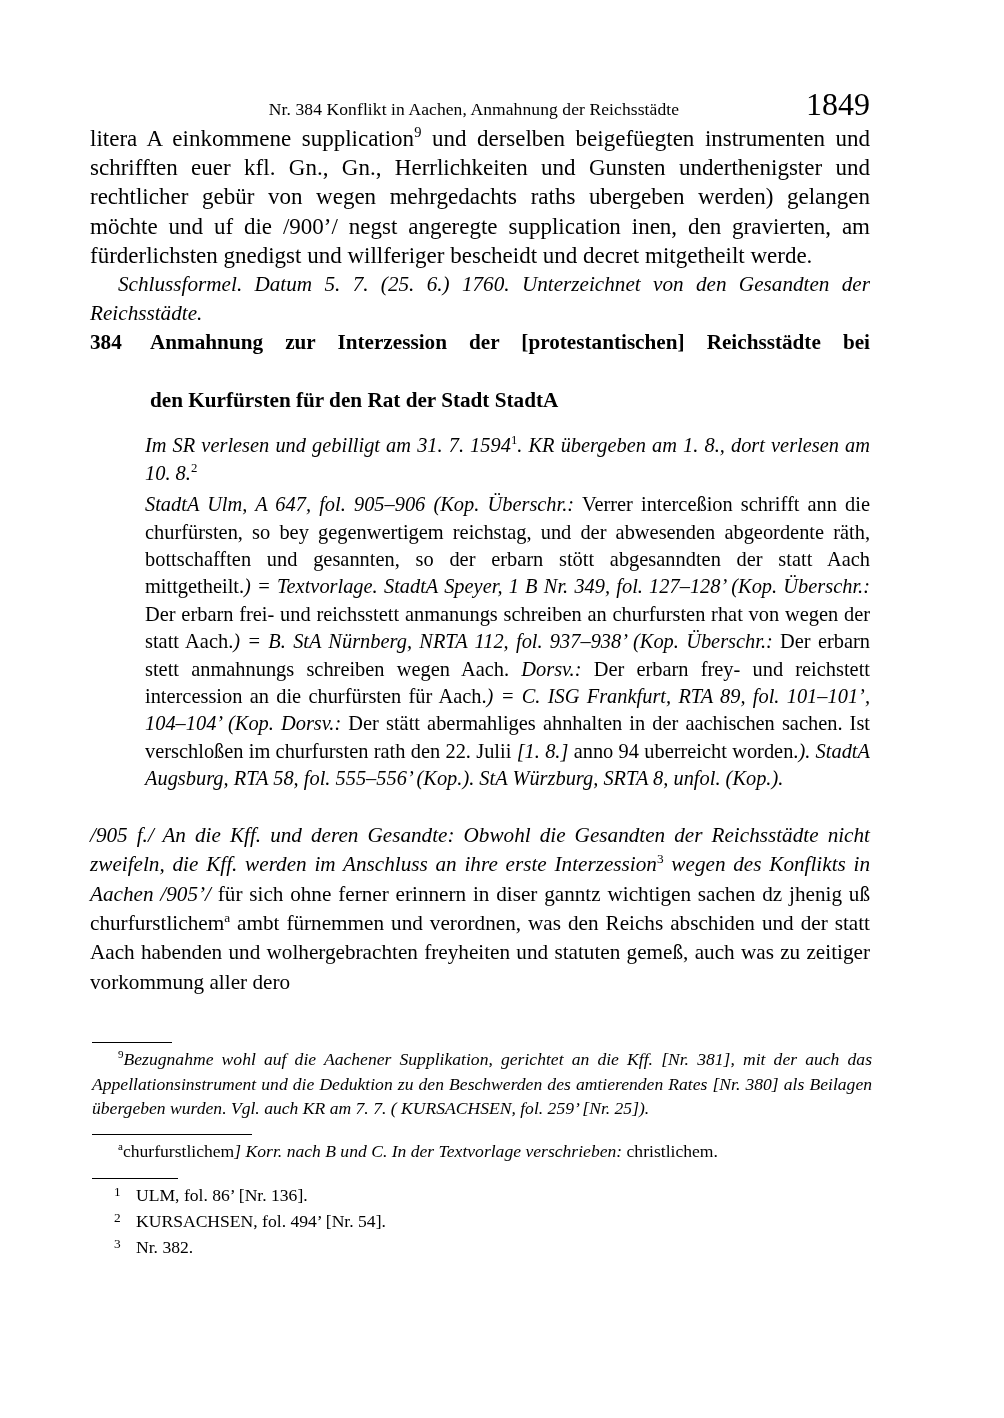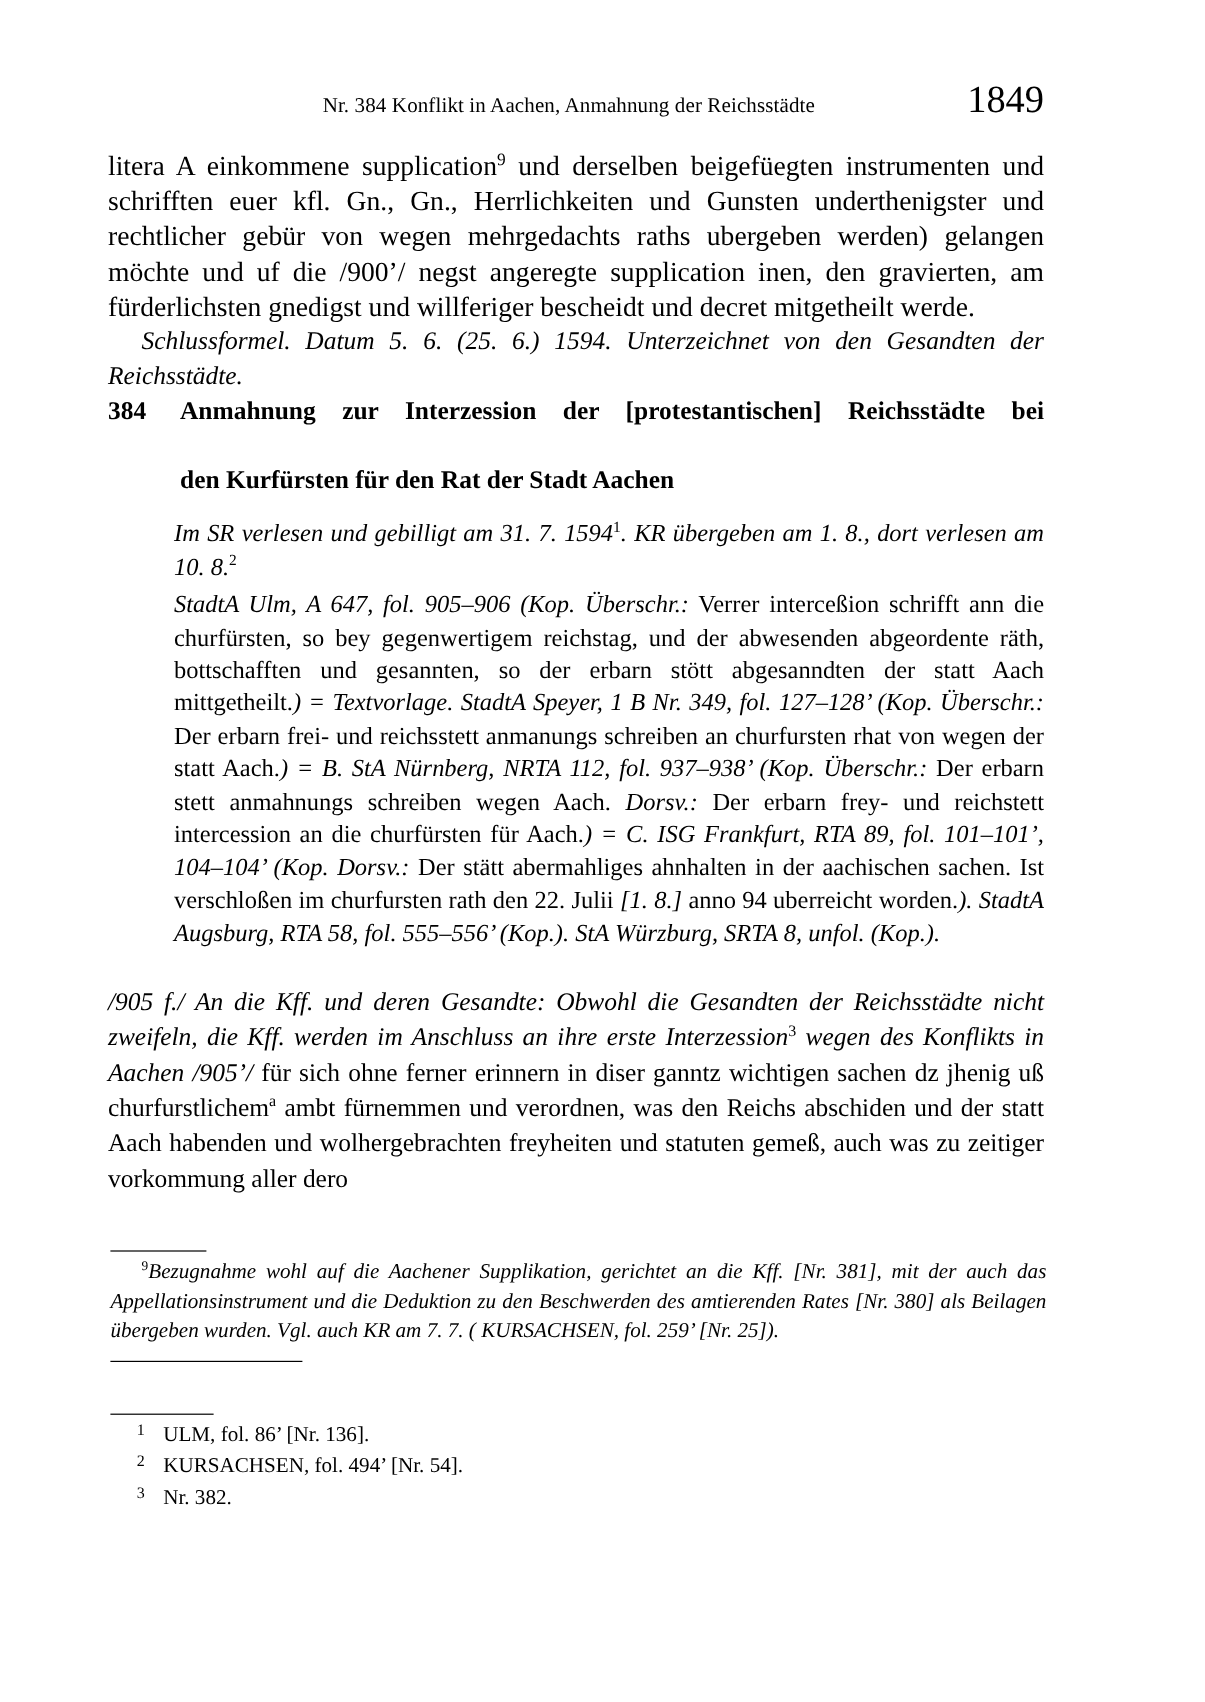--- a/index.html
+++ b/index.html
@@ -19,21 +19,21 @@
     position: absolute;
     left: 0; top: 0;
     width: 1004px;
     height: 1418px;
   }
 
   
   .runhead {
     position: absolute;
     left: 90px;
-    top: 66px;
+    top: 88px;
     width: 780px;
     height: 26px;
     display: flex;
     align-items: baseline;
   }
   .runhead-title {
     flex: 1 1 auto;
     text-align: center;
     font-size: 17.5px;
     letter-spacing: 0.1px;
@@ -204,27 +204,27 @@
 
   <div class="runhead">
     <div class="runhead-title">Nr. 384 Konflikt in Aachen, Anmahnung der Reichsstädte</div>
     <div class="runhead-folio">1849</div>
   </div>
 
   <div class="col">
 
     <p class="body-p"><span>litera A einkommene supplication</span><sup>9</sup><span> und derselben beigefüegten instrumenten und schrifften euer kfl. Gn., Gn., Herrlichkeiten und Gunsten underthenigster und rechtlicher gebür von wegen mehrgedachts raths ubergeben werden) gelangen möchte und uf die /900’/ negst angeregte supplication inen, den gravierten, am fürderlichsten gnedigst und willferiger bescheidt und decret mitgetheilt werde.</span></p>
 
-    <p class="schluss">Schlussformel. Datum 5. 6. (25. 6.) 1594. Unterzeichnet von den Gesandten der Reichsstädte.</p>
+    <p class="schluss">Schlussformel. Datum 5. 7. (25. 6.) 1760. Unterzeichnet von den Gesandten der Reichsstädte.</p>
 
     <div class="sec-head">
       <div class="sec-num">384</div>
       <div class="sec-title">
         <span class="ln just">Anmahnung zur Interzession der [protestantischen] Reichsstädte bei</span>
-        <span class="ln">den Kurfürsten für den Rat der Stadt Aachen</span>
+        <span class="ln">den Kurfürsten für den Rat der Stadt StadtA</span>
       </div>
     </div>
 
     <div class="indent-block">
 
 
       <p class="srcnote"><i class="it">Im SR verlesen und gebilligt am 31. 7. 1594</i><sup>1</sup><i class="it">. KR übergeben am 1. 8., dort verlesen am 10. 8.</i><sup>2</sup></p>
 
       <p class="srcnote tight"><i class="it">StadtA Ulm, A 647, fol. 905–906 (Kop. Überschr.:</i><span class="rm"> Verrer interceßion schrifft ann die churfürsten, so bey gegenwertigem reichstag, und der abwesenden abgeordente räth, bottschafften und gesannten, so der erbarn stött abgesanndten der statt Aach mittgetheilt.</span><i class="it">) = Textvorlage. StadtA Speyer, 1 B Nr. 349, fol. 127–128’ (Kop. Überschr.:</i><span class="rm"> Der erbarn frei- und reichsstett anmanungs schreiben an churfursten rhat von wegen der statt Aach.</span><i class="it">) = B. StA Nürnberg, NRTA 112, fol. 937–938’ (Kop. Überschr.:</i><span class="rm"> Der erbarn stett anmahnungs schreiben wegen Aach. </span><i class="it">Dorsv.:</i><span class="rm"> Der erbarn frey- und reichstett intercession an die churfürsten für Aach.</span><i class="it">) = C. ISG Frankfurt, RTA 89, fol. 101–101’, 104–104’ (Kop. Dorsv.:</i><span class="rm"> Der stätt abermahliges ahnhalten in der aachischen sachen. Ist verschloßen im churfursten rath den 22. Julii </span><i class="it">[1. 8.]</i><span class="rm"> anno 94 uberreicht worden.</span><i class="it">). StadtA Augsburg, RTA 58, fol. 555–556’ (Kop.). StA Würzburg, SRTA 8, unfol. (Kop.).</i></p>
     </div>
@@ -233,20 +233,21 @@
 
   </div>
 
   <div class="apparatus" style="top:1042px;">
     <div class="fn-rule w1"></div>
     <p class="fn-block"><span class="marker fn-first-indent"><sup>9</sup></span><span>Bezugnahme wohl auf die Aachener Supplikation, gerichtet an die Kff. [Nr. 381], mit der auch das Appellationsinstrument und die Deduktion zu den Beschwerden des amtierenden Rates [Nr. 380] als Beilagen übergeben wurden. Vgl. auch KR am 7. 7. ( KURSACHSEN, fol. 259’ [Nr. 25]).</span></p>
   </div>
 
   <div class="apparatus" style="top:1134px;">
     <div class="fn-rule w2"></div>
+    <p class="fn-var"><span class="fn-first-indent"><sup>a</sup></span><span class="roman">churfurstlichem</span><i class="it">] Korr. nach B und C. In der Textvorlage verschrieben:</i><span class="roman"> christlichem.</span></p>
   </div>
 
   <div class="apparatus" style="top:1178px;">
     <div class="fn-rule w3"></div>
     <div class="fn-list">
       <div class="row">
         <span class="num">1</span>
         <span class="txt">ULM, fol. 86’ [Nr. 136].</span>
       </div>
       <div class="row">

